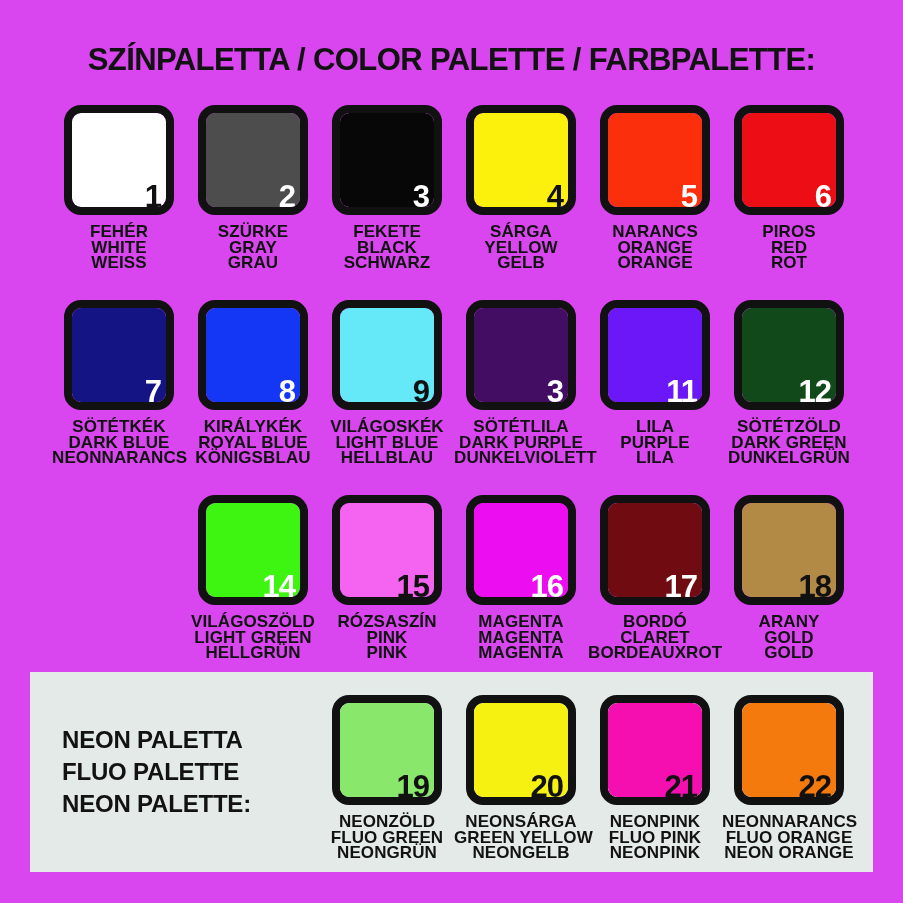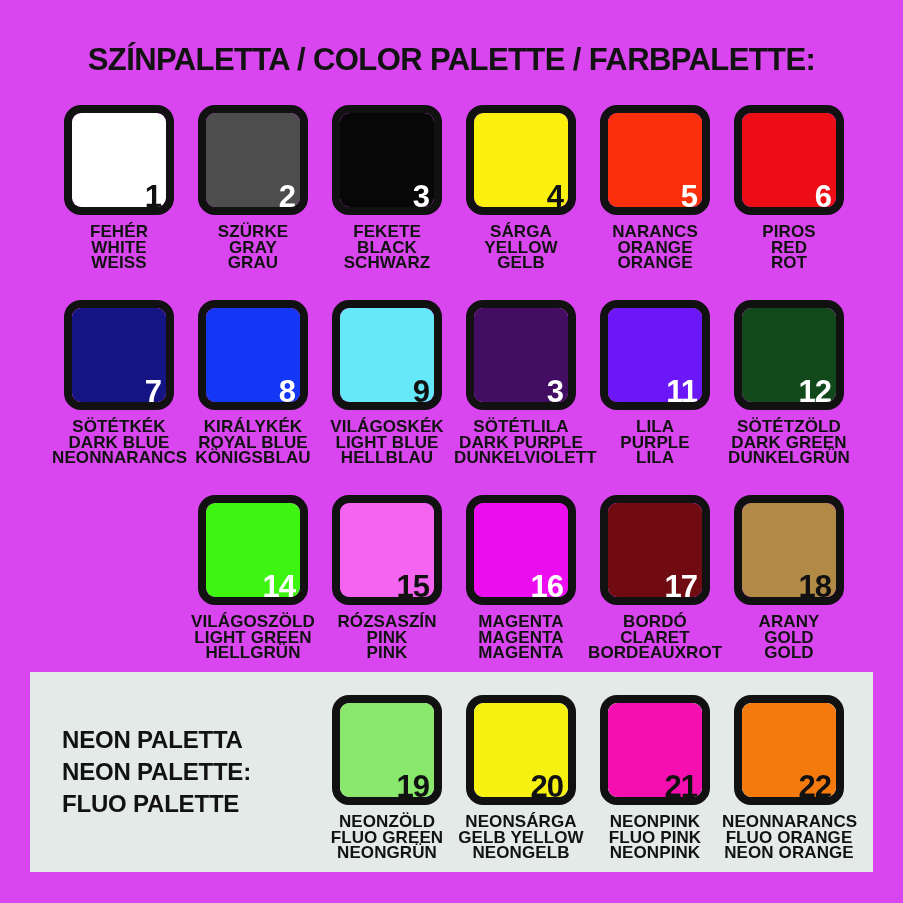--- a/index.html
+++ b/index.html
@@ -322,21 +322,21 @@
           <div>NEONGRÜN</div>
         </div>
       </div>
       <div class="cell col-3">
         <div class="swatch">
           <div class="swatch-fill" style="background: rgb(247, 241, 17);"></div>
           <div class="swatch-num num-dark" style="color: rgb(17, 17, 17);">20</div>
         </div>
         <div class="labels">
           <div>NEONSÁRGA</div>
-          <div>GELB YELLOW</div>
+          <div>GREEN YELLOW</div>
           <div>NEONGELB</div>
         </div>
       </div>
       <div class="cell col-4">
         <div class="swatch">
           <div class="swatch-fill" style="background: rgb(245, 15, 176);"></div>
           <div class="swatch-num num-dark" style="color: rgb(17, 17, 17);">21</div>
         </div>
         <div class="labels">
           <div>NEONPINK</div>
@@ -352,17 +352,17 @@
         <div class="labels">
           <div>NEONNARANCS</div>
           <div>FLUO ORANGE</div>
           <div>NEON ORANGE</div>
         </div>
       </div>
     </div>
 
   <div class="neon-heading">
     <div>NEON PALETTA</div>
+    <div>FLUO PALETTE</div>
     <div>NEON PALETTE:</div>
-    <div>FLUO PALETTE</div>
   </div>
 
 </div>
 
 </body></html>

